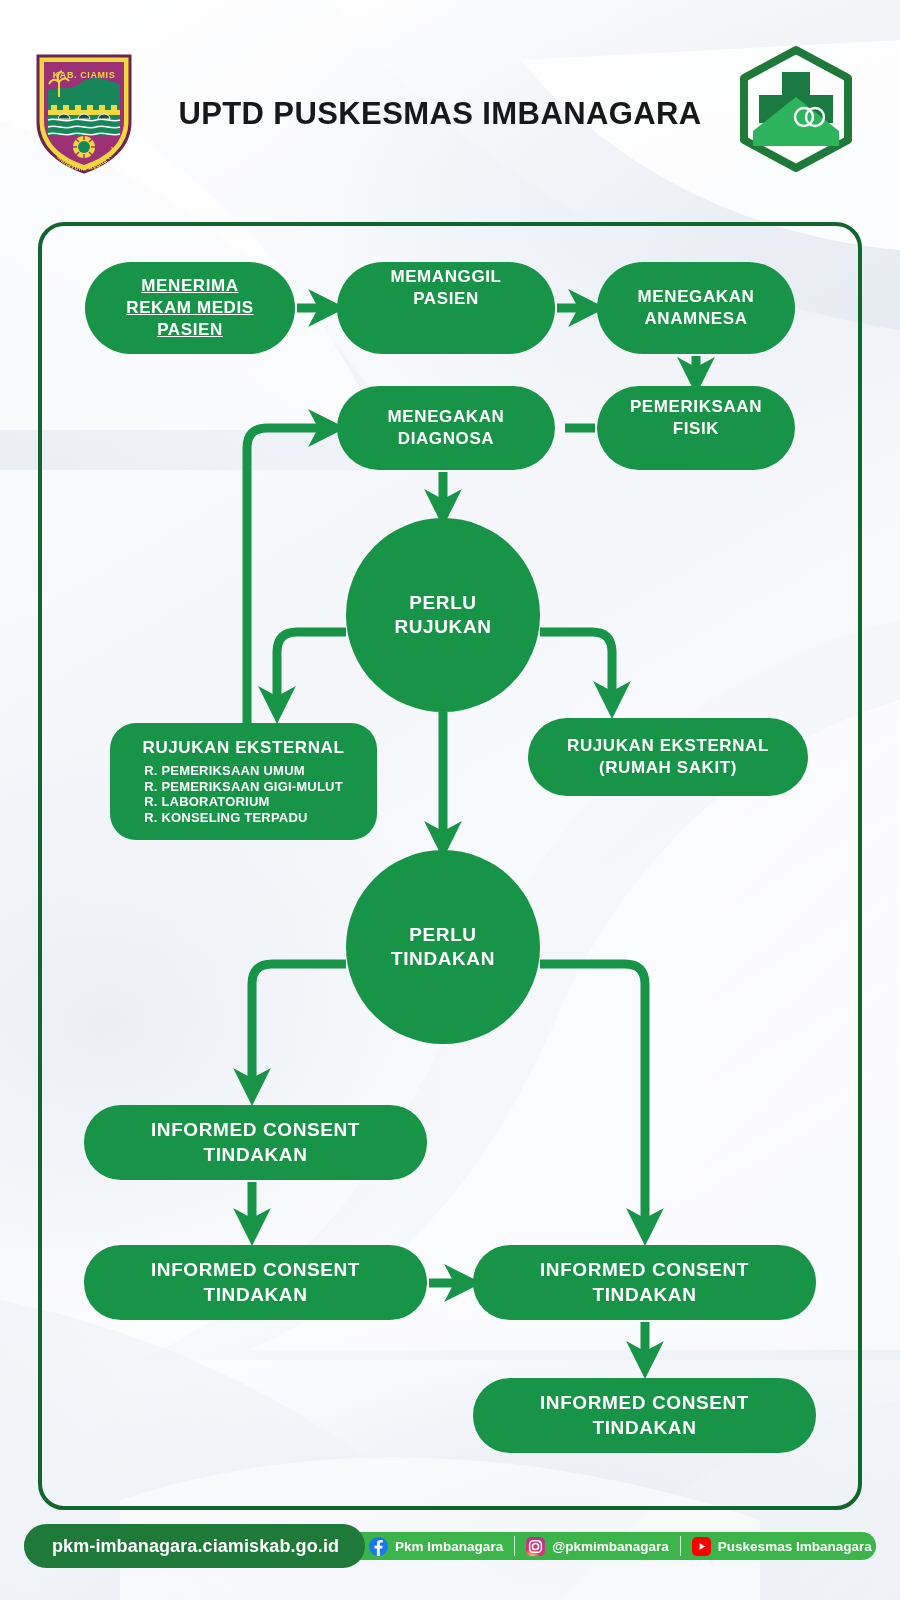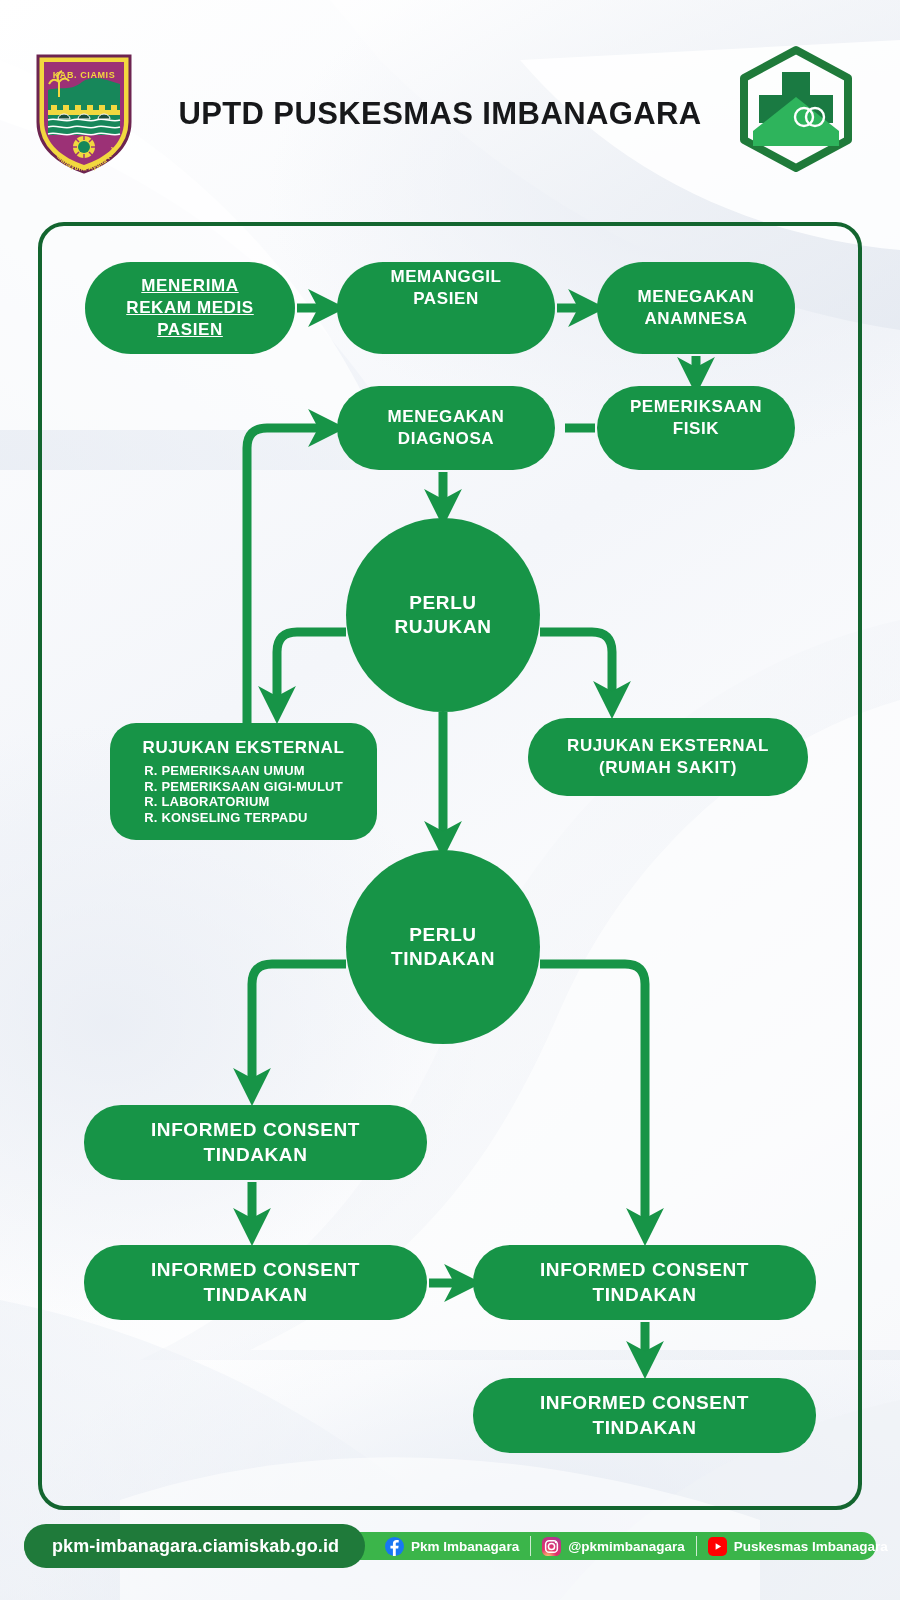--- a/index.html
+++ b/index.html
@@ -86,21 +86,21 @@
     border-radius: 22px;
     display: flex; align-items: center;
     padding: 0 26px 0 28px;
     color: #ffffff;
     font-size: 18px; font-weight: 800;
     letter-spacing: 0.1px;
     white-space: nowrap;
   }
   #socials {
     display: flex; align-items: center; gap: 0;
-    padding-left: 16px; flex: 1;
+    flex: 1;
   }
   .social {
     display: flex; align-items: center; gap: 7px;
     color: #ffffff; font-size: 13.5px; font-weight: 700;
     white-space: nowrap;
     padding: 0 11px;
   }
   .social:first-child { padding-left: 4px; }
   .divider { width: 1px; height: 20px; background: rgba(255,255,255,0.75); }
   .sicon { width: 19px; height: 19px; flex: 0 0 19px; display:block; }

